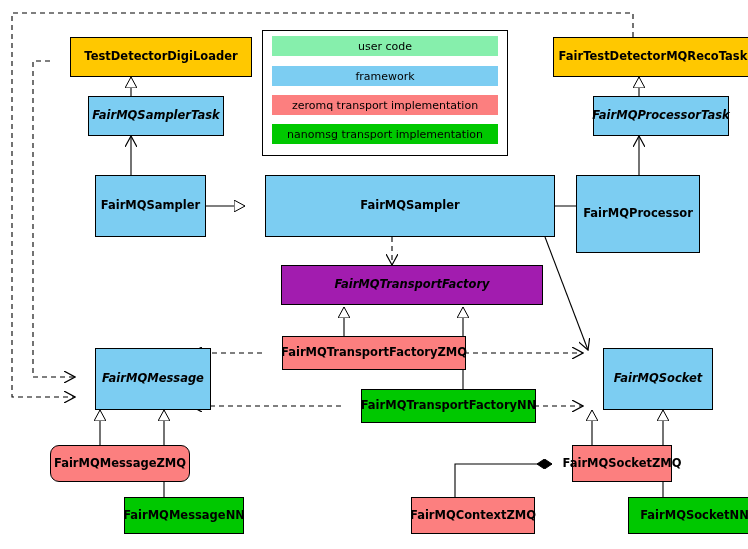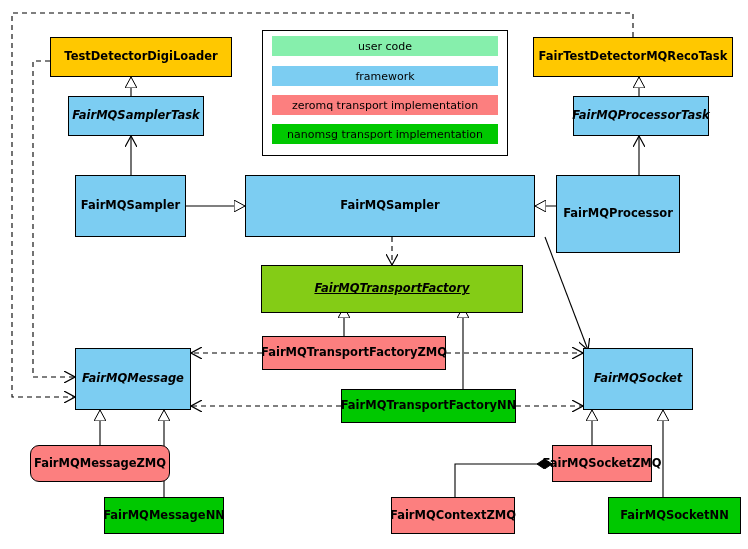--- a/index.html
+++ b/index.html
@@ -26,20 +26,21 @@
     border: 1px solid #000000;
     display: flex;
     align-items: center;
     justify-content: center;
     text-align: center;
     font-size: 11.5px;
     font-weight: bold;
     color: #000000;
     line-height: 1.15;
     padding: 8px 4px;
+    margin-left: 20px;
   }
   .node.abstract { font-style: italic; }
   .legend-box {
     position: absolute;
     box-sizing: border-box;
     border: 1px solid #000000;
     background: #ffffff;
   }
   .legend-row {
     position: absolute;
@@ -137,21 +138,21 @@
   <div class="node abstract" style="left:68px; top:96px; width:136px; height:40px; background:#7CCDF2;">FairMQSamplerTask</div>
 
   <div class="node abstract" style="left:573px; top:96px; width:136px; height:40px; background:#7CCDF2;">FairMQProcessorTask</div>
 
   <div class="node" style="left:75px; top:175px; width:111px; height:62px; background:#7CCDF2;">FairMQSampler</div>
 
   <div class="node" style="left:245px; top:175px; width:290px; height:62px; background:#7CCDF2;">FairMQSampler</div>
 
   <div class="node" style="left:556px; top:175px; width:124px; height:78px; background:#7CCDF2;">FairMQProcessor</div>
 
-  <div class="node abstract" style="left:261px; top:265px; width:262px; height:48px; background:#84cc16;text-decoration:underline;">FairMQTransportFactory</div>
+  <div class="node abstract" style="left:261px; top:265px; width:262px; height:40px; background:#a21caf;">FairMQTransportFactory</div>
 
   <div class="node" style="left:262px; top:336px; width:184px; height:34px; background:#FC7F7F;">FairMQTransportFactoryZMQ</div>
 
   <div class="node" style="left:341px; top:389px; width:175px; height:34px; background:#00C800;">FairMQTransportFactoryNN</div>
 
   <div class="node abstract" style="left:75px; top:348px; width:116px; height:62px; background:#7CCDF2;">FairMQMessage</div>
 
   <div class="node abstract" style="left:583px; top:348px; width:110px; height:62px; background:#7CCDF2;">FairMQSocket</div>
 
   <div class="node" style="left:30px; top:445px; width:140px; height:37px; background:#FC7F7F;border-radius:9px;">FairMQMessageZMQ</div>

